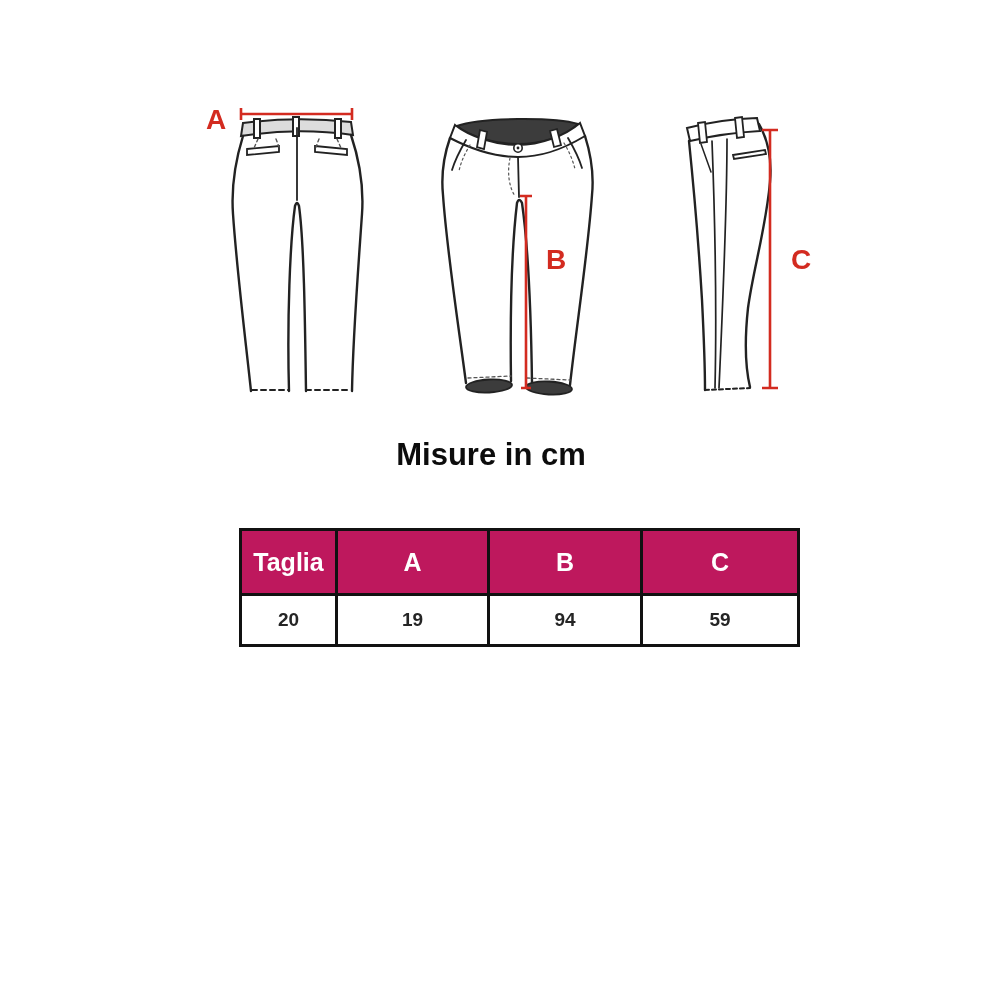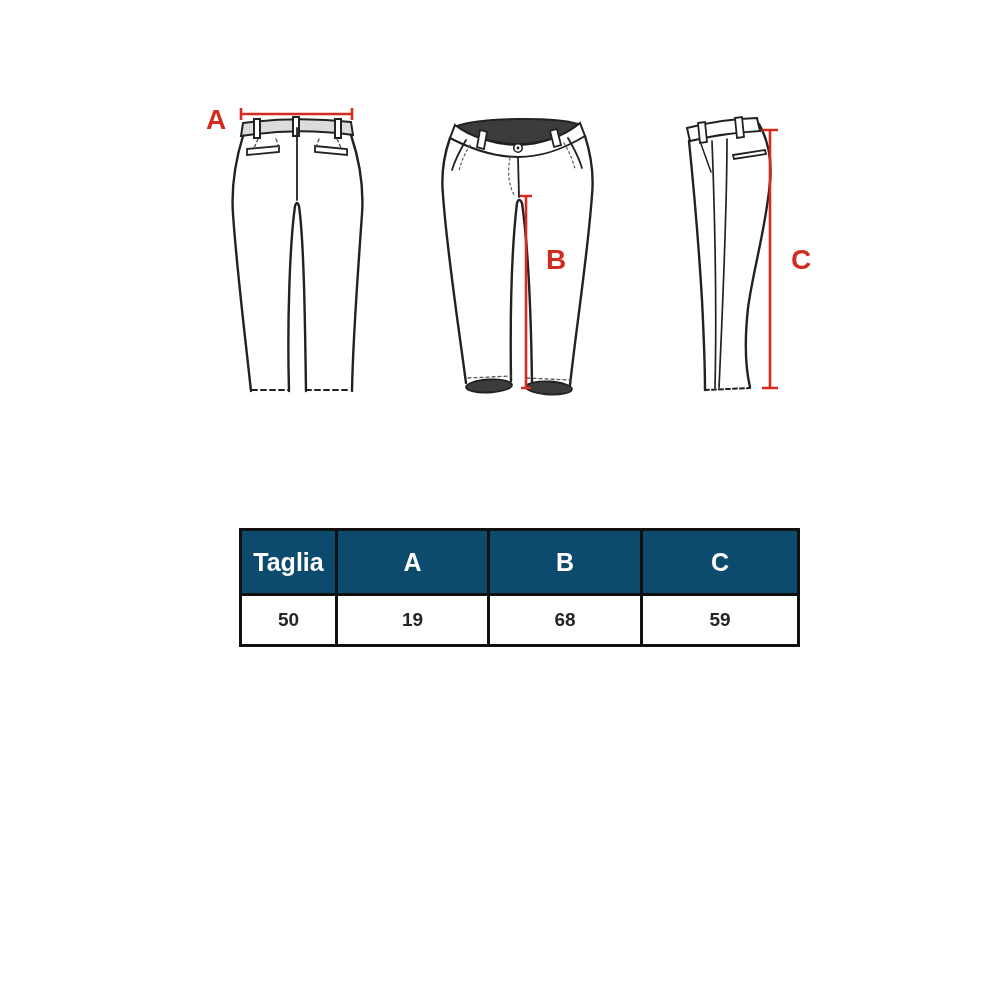--- a/index.html
+++ b/index.html
@@ -15,21 +15,21 @@
   }
   .title{
     position:absolute;top:437px;left:0;width:982px;text-align:center;
     font-size:31px;font-weight:bold;color:#0c0c0c;letter-spacing:0px;
   }
   table.size-table{
     position:absolute;left:239px;top:528px;width:558px;
     border-collapse:collapse;table-layout:fixed;
   }
   table.size-table th{
-    background:#0c4a6e;color:#ffffff;font-weight:bold;font-size:25px;
+    background:#be185d;color:#ffffff;font-weight:bold;font-size:25px;
     height:60px;border:3px solid #111111;text-align:center;vertical-align:middle;
   }
   table.size-table td{
     background:#ffffff;color:#252525;font-weight:bold;font-size:19px;
     height:46px;border:3px solid #111111;text-align:center;vertical-align:middle;
   }
 </style>
 </head>
 <body>
 
@@ -123,39 +123,40 @@
     <g stroke="#d32b20" stroke-width="2.6" fill="none">
       <path d="M 770,131 L 770,388"></path>
       <path d="M 762,130 L 778,130 M 762,388 L 778,388"></path>
     </g>
 
     <text class="measure-letter" fill="#d32b20" x="216" y="129" text-anchor="middle">A</text>
     <text class="measure-letter" fill="#d32b20" x="556" y="269" text-anchor="middle">B</text>
     <text class="measure-letter" fill="#d32b20" x="801" y="269" text-anchor="middle">C</text>
   </svg>
 
+  <div class="title">Misure in cm</div>
 
   <table class="size-table">
     <colgroup>
       <col style="width:96px">
         <col style="width:152px">
         <col style="width:153px">
         <col style="width:157px">
     </colgroup>
     <thead>
       <tr>
         <th>Taglia</th>
         <th>A</th>
         <th>B</th>
         <th>C</th>
       </tr>
     </thead>
     <tbody>
       <tr>
-        <td>50</td>
+        <td>20</td>
         <td>19</td>
-        <td>68</td>
+        <td>94</td>
         <td>59</td>
       </tr>
     </tbody>
   </table>
 
 </div>
 
 </body></html>

